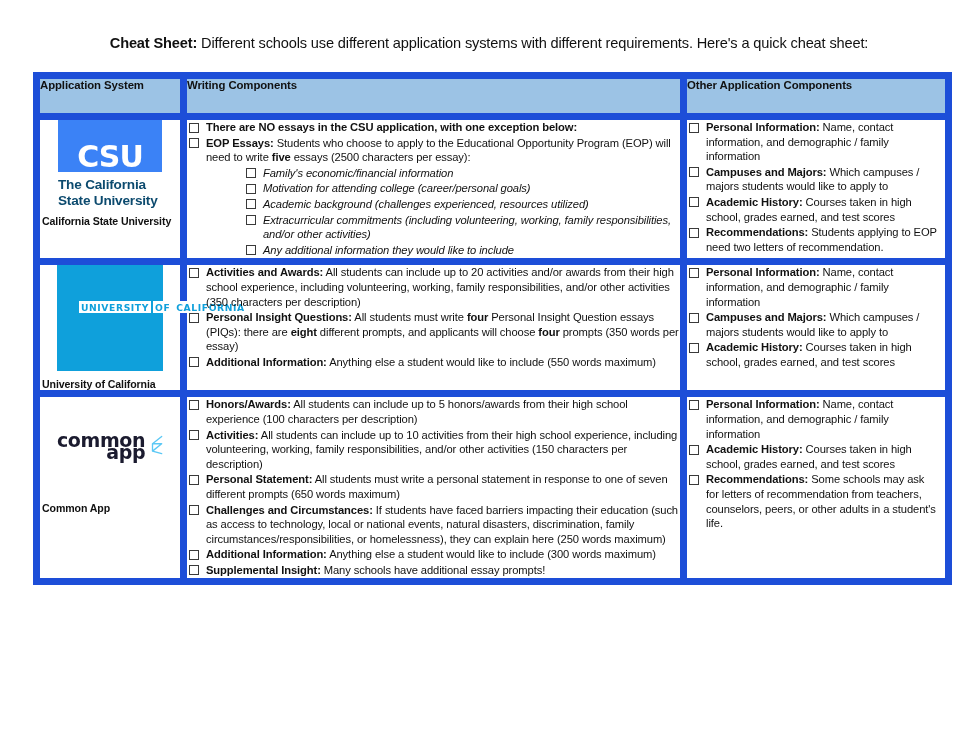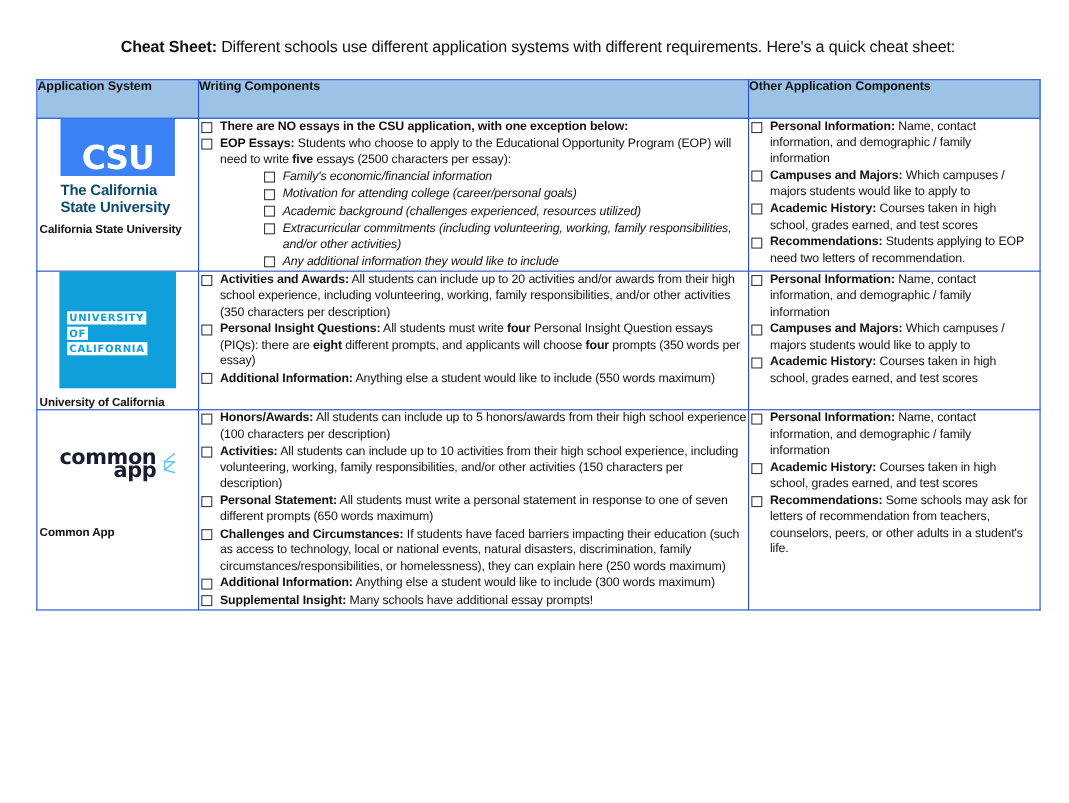--- a/index.html
+++ b/index.html
@@ -38,21 +38,21 @@
   
   table.cheat {
     position: absolute;
     left: 33px;
     top: 72px;
     width: 912px;
     border-collapse: collapse;
     table-layout: fixed;
   }
   table.cheat td, table.cheat th {
-    border: 1px solid #1d4ed8;
+    border: 7px solid #1d4ed8;
     vertical-align: top;
     padding: 0;
   }
   col.c1 { width: 147px; }
   col.c2 { width: 500px; }
   col.c3 { width: 265px; }
 
   thead th {
     background: #9CC3E5;
     height: 34px;
@@ -113,24 +113,24 @@
 
   
   .uc-logo {
     width: 106px;
     height: 106px;
     background: #0FA0DB;
     position: relative;
   }
   .uc-lines {
     position: absolute;
-    left: 7px;
+    left: 22px;
     top: 36px;
     display: flex;
-    flex-direction: column;
+    flex-direction: row;
     gap: 2px;
     align-items: flex-start;
   }
   .uc-lines span {
     background: #ffffff;
     color: #0FA0DB;
     font-family: "DejaVu Sans", sans-serif;
     font-weight: bold;
     font-size: 9.2px;
     letter-spacing: 0.6px;

